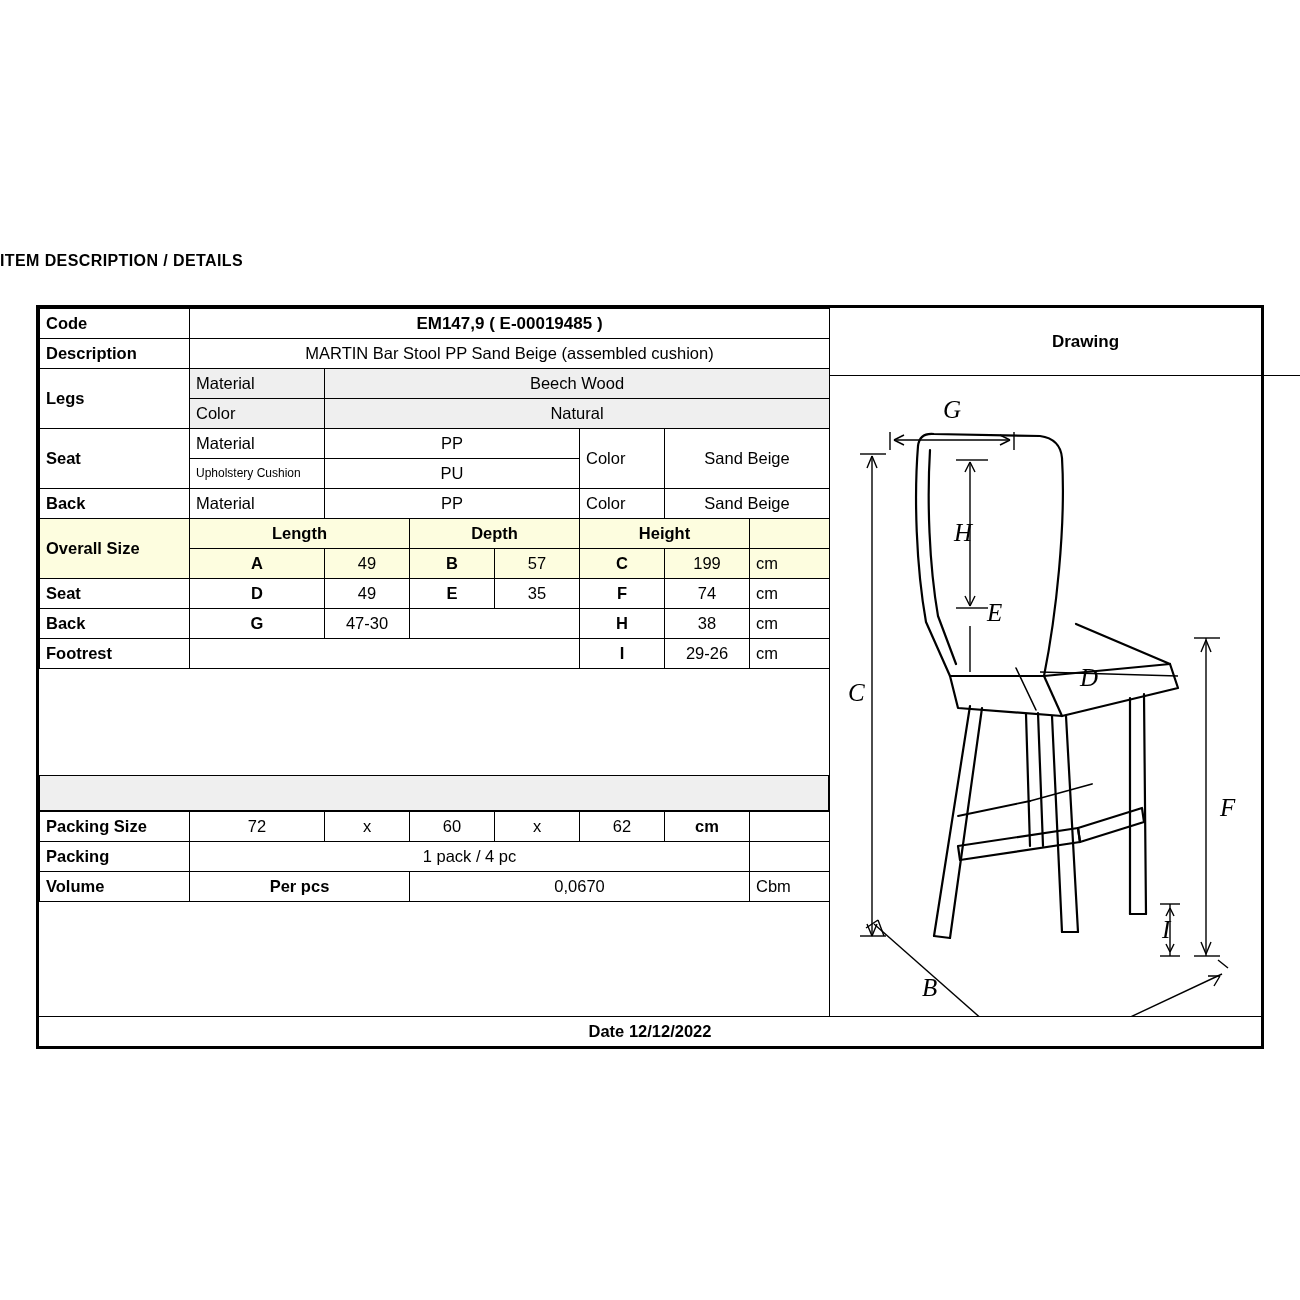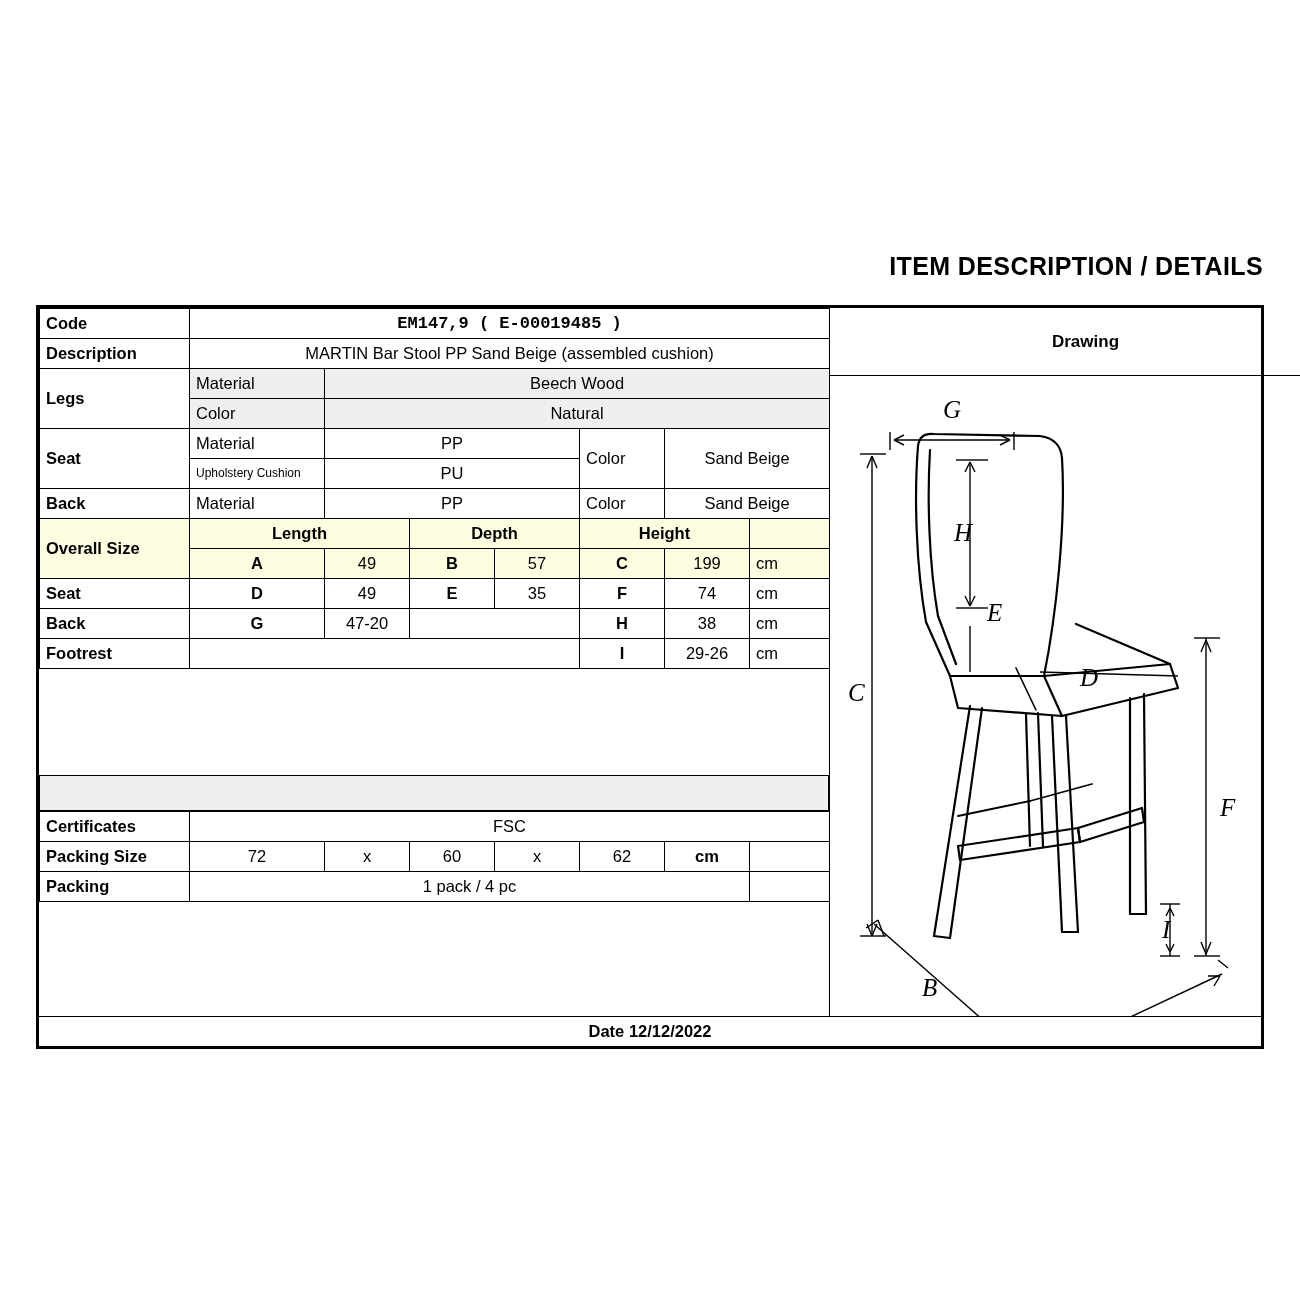--- a/index.html
+++ b/index.html
@@ -19,22 +19,22 @@
     position: absolute;
     left: 0; top: 0;
     width: 1300px;
     height: 1300px;
   }
   .title {
     position: absolute;
     left: 0;
     top: 252px;
     width: 1263px;
-    text-align: right;
-    font-size: 25px;
+    text-align: left;
+    font-size: 16px;
     font-weight: bold;
     letter-spacing: 0.4px;
   }
   .frame {
     position: absolute;
     left: 36px;
     top: 305px;
     width: 1228px;
     height: 744px;
     border: 3px solid #000;
@@ -54,21 +54,21 @@
     padding: 4px 6px;
     height: 30px;
     vertical-align: middle;
     box-sizing: border-box;
   }
   .c-label { font-weight: bold; padding-left: 8px; }
   .center { text-align: center; }
   .bold { font-weight: bold; }
   .grey { background: #efefef; }
   .yellow { background: #fdfddf; }
-  .code-val { font-weight: bold; font-size: 17px; font-family: Liberation Mono, monospace; }
+  .code-val { font-weight: bold; font-size: 17px; }
 
   
   .drawing-head {
     position: absolute;
     left: 829px;
     top: 308px;
     width: 512px;
     height: 68px;
     border-left: 1px solid #000;
     border-bottom: 1px solid #000;
@@ -200,21 +200,21 @@
         <td class="center bold">E</td>
         <td class="center">35</td>
         <td class="center bold">F</td>
         <td class="center">74</td>
         <td>cm</td>
       </tr>
 
       <tr>
         <td class="c-label">Back</td>
         <td class="center bold">G</td>
-        <td class="center">47-20</td>
+        <td class="center">47-30</td>
         <td class="center" colspan="2"></td>
         <td class="center bold">H</td>
         <td class="center">38</td>
         <td>cm</td>
       </tr>
 
       <tr>
         <td class="c-label">Footrest</td>
         <td class="center" colspan="4"></td>
         <td class="center bold">I</td>
@@ -231,38 +231,40 @@
       <col style="width:150px">
       <col style="width:135px">
       <col style="width:85px">
       <col style="width:85px">
       <col style="width:85px">
       <col style="width:85px">
       <col style="width:85px">
       <col style="width:80px">
     </colgroup>
     <tbody>
-      <tr>
-        <td class="c-label">Certificates</td>
-        <td class="center" colspan="7">FSC</td>
-      </tr>
       <tr>
         <td class="c-label">Packing Size</td>
         <td class="center">72</td>
         <td class="center">x</td>
         <td class="center">60</td>
         <td class="center">x</td>
         <td class="center">62</td>
         <td class="center bold">cm</td>
         <td></td>
       </tr>
       <tr>
         <td class="c-label">Packing</td>
         <td class="center" colspan="6">1 pack  /  4 pc</td>
         <td></td>
+      </tr>
+      <tr>
+        <td class="c-label">Volume</td>
+        <td class="center bold" colspan="2">Per pcs</td>
+        <td class="center" colspan="4">0,0670</td>
+        <td>Cbm</td>
       </tr>
     </tbody>
   </table>
 
   <div class="drawing-head">Drawing</div>
 
   <div class="drawing-area">
     <svg width="432" height="640" viewBox="0 0 432 640">
       <g fill="none" stroke="#000" stroke-width="2.2" stroke-linejoin="round" stroke-linecap="round">
 

